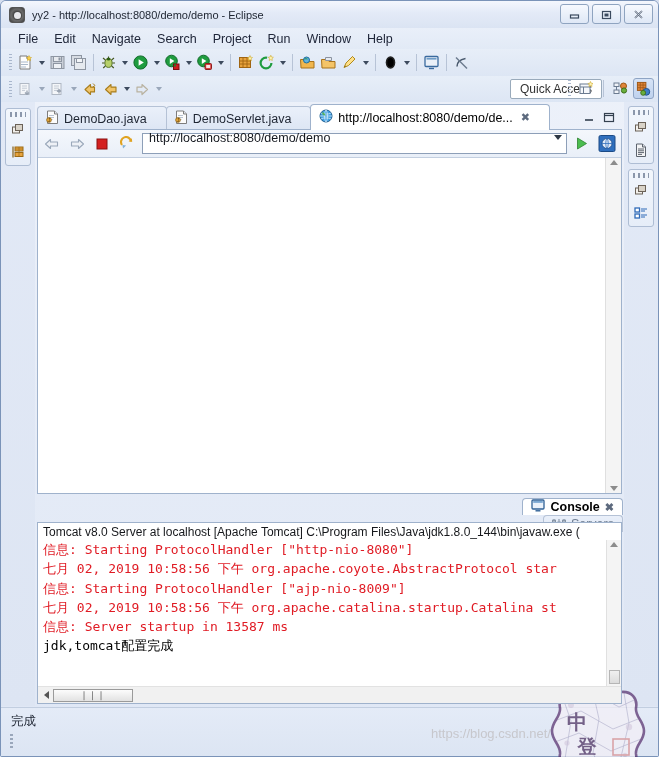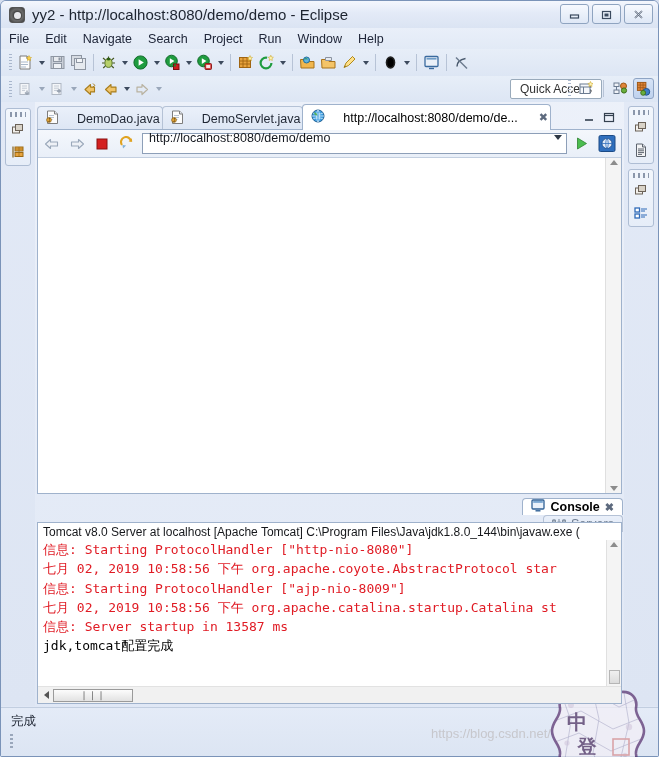--- a/index.html
+++ b/index.html
@@ -36,41 +36,42 @@
     position: relative;
   }
   .app-icon::after {
     content: ""; position: absolute;
     left: 4px; top: 4px; width: 7px; height: 7px;
     border-radius: 50%; background: #e8e8ec;
     box-shadow: 0 0 0 1px #4a4a4a;
   }
   .title-text {
     margin-left: 7px;
-    font-size: 15px; color: #1d2430;
+    font-size: 11px; color: #1d2430;
     white-space: nowrap;
   }
   .win-controls {
     position: absolute; right: 5px; top: 3px;
     display: flex; gap: 3px;
   }
   .win-btn {
     width: 29px; height: 20px;
     border: 1px solid #8fa4c0;
     border-radius: 3px;
     background: linear-gradient(180deg,#f6f9fe 0%, #dfe8f6 100%);
     display: flex; align-items: center; justify-content: center;
     color: #3e4a5c;
   }
   .win-btn svg { display:block; }
 
   
   .menubar {
     height: 21px;
     display: flex; align-items: center;
+    padding-left: 9px;
     gap: 0px;
     background: linear-gradient(180deg,#e9eff9 0%, #e2eaf6 100%);
   }
   .menu-item {
     padding: 2px 8px;
     font-size: 12.5px;
     color: #20273a;
     white-space: nowrap;
   }
 
@@ -182,22 +183,22 @@
   }
   .tabstrip {
     height: 26px;
     display: flex; align-items: flex-end;
     position: relative;
     background: transparent;
   }
   .etab {
     height: 24px;
     display: flex; align-items: center;
-    gap: 18px;
-    padding: 0 2px 0 8px;
+    gap: 5px;
+    padding: 0 19px 0 8px;
     font-size: 12.5px;
     color: #1e2532;
     border: 1px solid #b5c2d6;
     border-bottom: none;
     border-radius: 4px 4px 0 0;
     background: linear-gradient(180deg,#eaf0fa 0%,#dde6f4 100%);
     margin-right: -1px;
     white-space: nowrap;
   }
   .etab.active {

